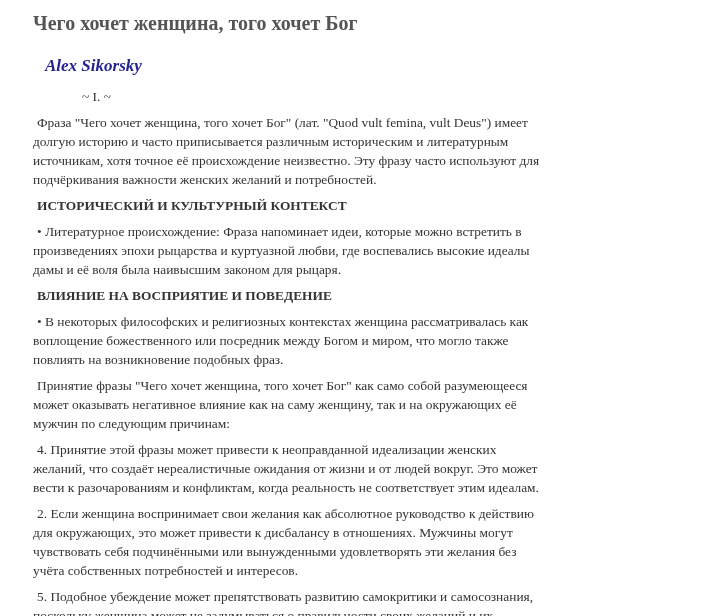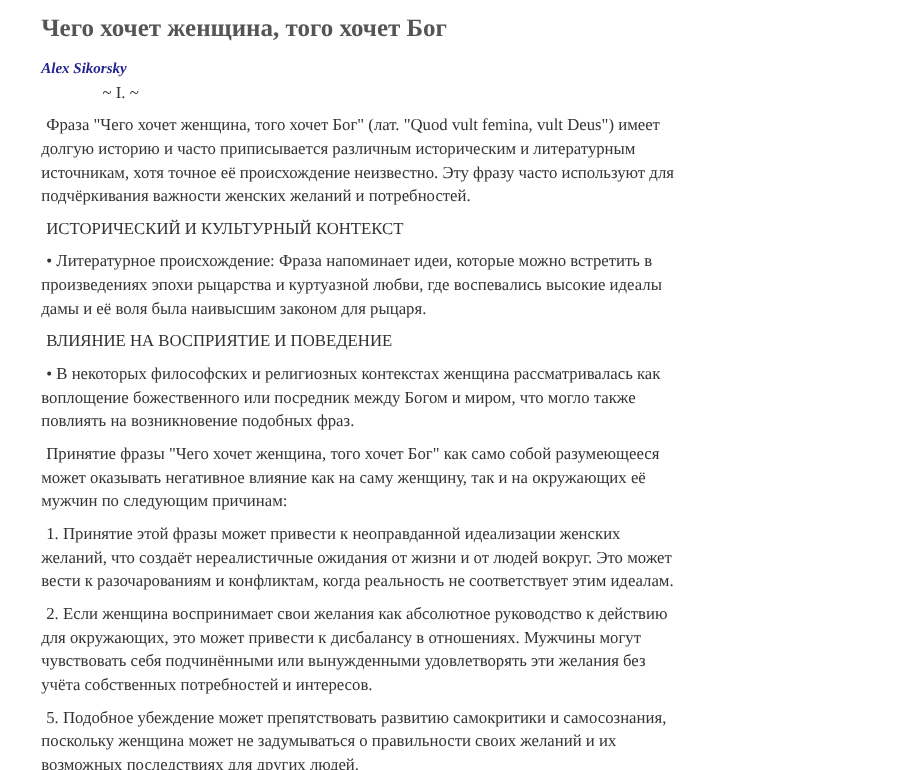--- a/index.html
+++ b/index.html
@@ -29,40 +29,41 @@
     line-height: 19px;
   }
   .title {
     margin: 0 0 9px 0;
     font-size: 20px;
     line-height: 24px;
     font-weight: bold;
     color: var(--title-color);
   }
   .author {
-    margin: 0;
-    font-size: 12px;
+    margin: 12px;
+    font-size: 17px;
     line-height: 19px;
     font-weight: bold;
     font-style: italic;
     color: var(--author-color);
     text-decoration: none;
     display: inline-block;
     cursor: pointer;
   }
   .section-marker {
     margin: 23px 0 7px 0;
     padding-left: 45px;
   }
   .block {
     margin: 0 0 7px 0;
     text-indent: 4px;
   }
   .heading {
     text-transform: none; 
+    font-weight: bold;
   }
 </style>
 </head>
 <body>
 
 <div class="page">
 
   <h1 class="title">Чего хочет женщина, того хочет Бог</h1>
 
   <a class="author">Alex Sikorsky</a>
@@ -74,21 +75,21 @@
   <p class="block heading">ИСТОРИЧЕСКИЙ И КУЛЬТУРНЫЙ КОНТЕКСТ</p>
 
   <p class="block">• Литературное происхождение: Фраза напоминает идеи, которые можно встретить в произведениях эпохи рыцарства и куртуазной любви, где воспевались высокие идеалы дамы и её воля была наивысшим законом для рыцаря.</p>
 
   <p class="block heading">ВЛИЯНИЕ НА ВОСПРИЯТИЕ И ПОВЕДЕНИЕ</p>
 
   <p class="block">• В некоторых философских и религиозных контекстах женщина рассматривалась как воплощение божественного или посредник между Богом и миром, что могло также повлиять на возникновение подобных фраз.</p>
 
   <p class="block">Принятие фразы "Чего хочет женщина, того хочет Бог" как само собой разумеющееся может оказывать негативное влияние как на саму женщину, так и на окружающих её мужчин по следующим причинам:</p>
 
-  <p class="block">1. Принятие этой фразы может привести к неоправданной идеализации женских желаний, что создаёт нереалистичные ожидания от жизни и от людей вокруг. Это может вести к разочарованиям и конфликтам, когда реальность не соответствует этим идеалам.</p>
+  <p class="block">4. Принятие этой фразы может привести к неоправданной идеализации женских желаний, что создаёт нереалистичные ожидания от жизни и от людей вокруг. Это может вести к разочарованиям и конфликтам, когда реальность не соответствует этим идеалам.</p>
 
 
   <p class="block">2. Если женщина воспринимает свои желания как абсолютное руководство к действию для окружающих, это может привести к дисбалансу в отношениях. Мужчины могут чувствовать себя подчинёнными или вынужденными удовлетворять эти желания без учёта собственных потребностей и интересов.</p>
 
 
   <p class="block">5. Подобное убеждение может препятствовать развитию самокритики и самосознания, поскольку женщина может не задумываться о правильности своих желаний и их возможных последствиях для других людей.</p>
 
 </div>
 
 </body></html>

